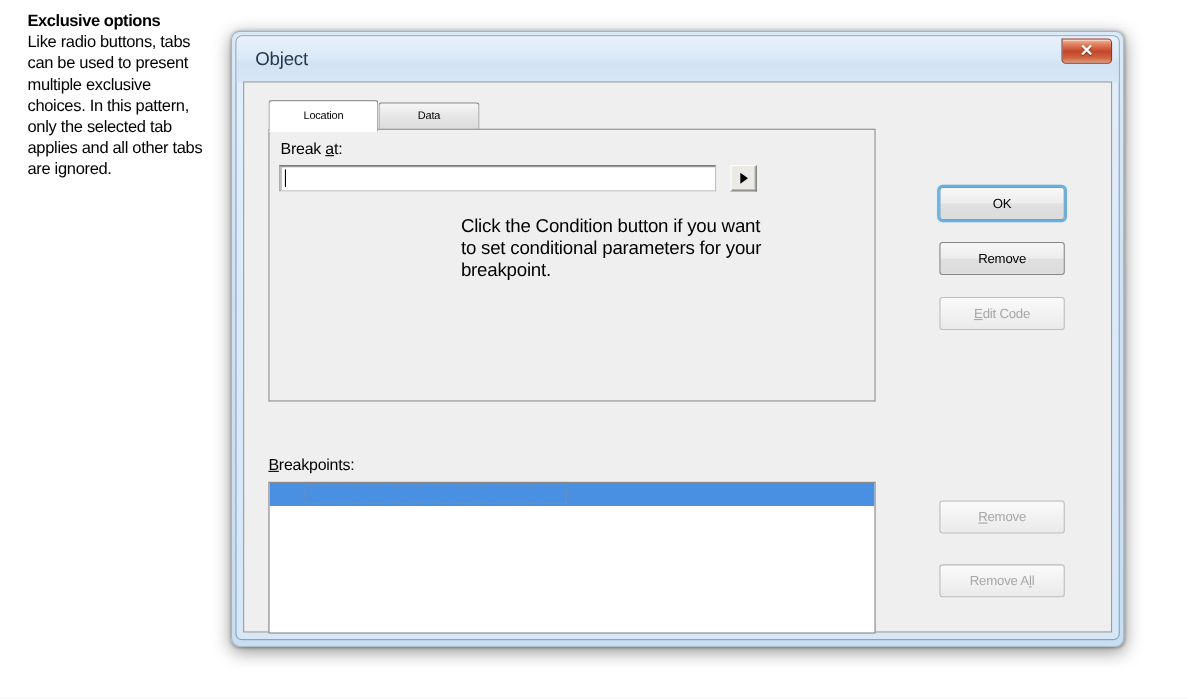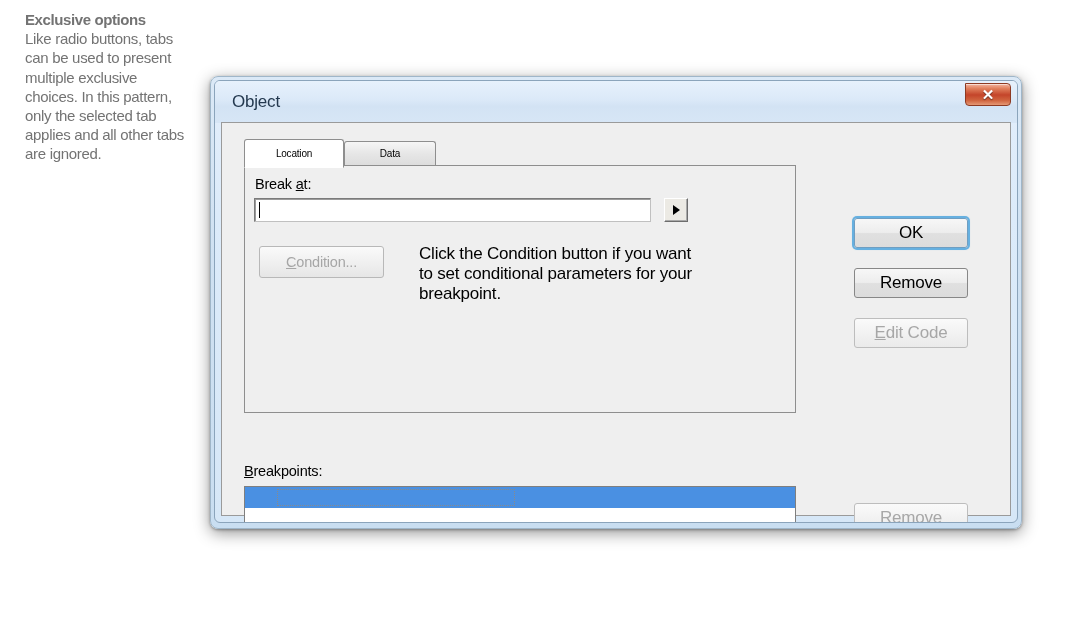--- a/index.html
+++ b/index.html
@@ -15,21 +15,21 @@
     overflow: hidden;
     position: relative;
   }
 
   
   #annotation {
     position: absolute;
     left: 25px;
     top: 10px;
     width: 160px;
-    color: #737373;
+    color: #000000;
     font-size: 15px;
     line-height: 19.2px;
     letter-spacing: -0.3px;
   }
   #annotation .anno-title {
     font-weight: bold;
     font-size: 15px;
     display: block;
     margin-bottom: 0px;
     letter-spacing: -0.4px;
@@ -38,28 +38,27 @@
     display: block;
     font-size: 15px;
   }
 
   
   #dialog-window {
     position: absolute;
     left: 210px;
     top: 28px;
     width: 812px;
-    height: 453px;
+    height: 560px;
     border-radius: 8px;
     background: linear-gradient(to bottom, #dbe9f7 0%, #cfe1f2 40%, #c9def1 100%);
     border: 1px solid #9fb6c9;
     box-shadow: 0 4px 16px rgba(0,0,0,0.42), 0 1px 3px rgba(0,0,0,0.35);
     box-sizing: border-box;
     padding: 4px;
-    margin-top: 48px;
   }
   
   #dialog-frame-inner {
     position: absolute;
     left: 3px;
     top: 3px;
     right: 3px;
     bottom: 5px;
     border-radius: 6px;
     background: linear-gradient(to bottom, #e3eefb 0%, #dcebfa 30%, #d6e7f7 100%);
@@ -302,21 +301,21 @@
   }
 
   
   .dlg-button {
     position: absolute;
     width: 114px;
     height: 30px;
     border-radius: 3px;
     border: 1px solid #878787;
     background: linear-gradient(to bottom, #f7f7f7 0%, #ededed 48%, #e0e0e0 52%, #dcdcdc 100%);
-    font-size: 17px;
+    font-size: 12px;
     color: #000000;
     text-align: center;
     line-height: 28px;
     box-sizing: border-box;
     letter-spacing: -0.2px;
     cursor: pointer;
   }
   .dlg-button.default {
     border: 1px solid #6f9ec2;
     box-shadow: 0 0 0 2px #66b0e0, 0 0 3px rgba(80,170,225,0.85);
@@ -366,21 +365,20 @@
 
         <div id="break-at-label"><span>Break </span><span class="accel">a</span><span>t:</span></div>
 
         <input id="break-at-input" type="text" value="" style="">
         <div id="break-at-caret"></div>
 
         <div id="break-at-dropdown-button">
           <span class="tri"></span>
         </div>
 
-        <div id="condition-button"><span class="accel">C</span><span>ondition...</span></div>
 
         <div id="condition-help-text">Click the Condition button if you want to set conditional parameters for your breakpoint.</div>
       </div>
 
       <div id="breakpoints-label"><span class="accel">B</span><span>reakpoints:</span></div>
 
       <div id="breakpoints-list">
         <div class="listbox-row selected">
           <span class="focus-rect"></span>
           <span class="row-text"></span>

